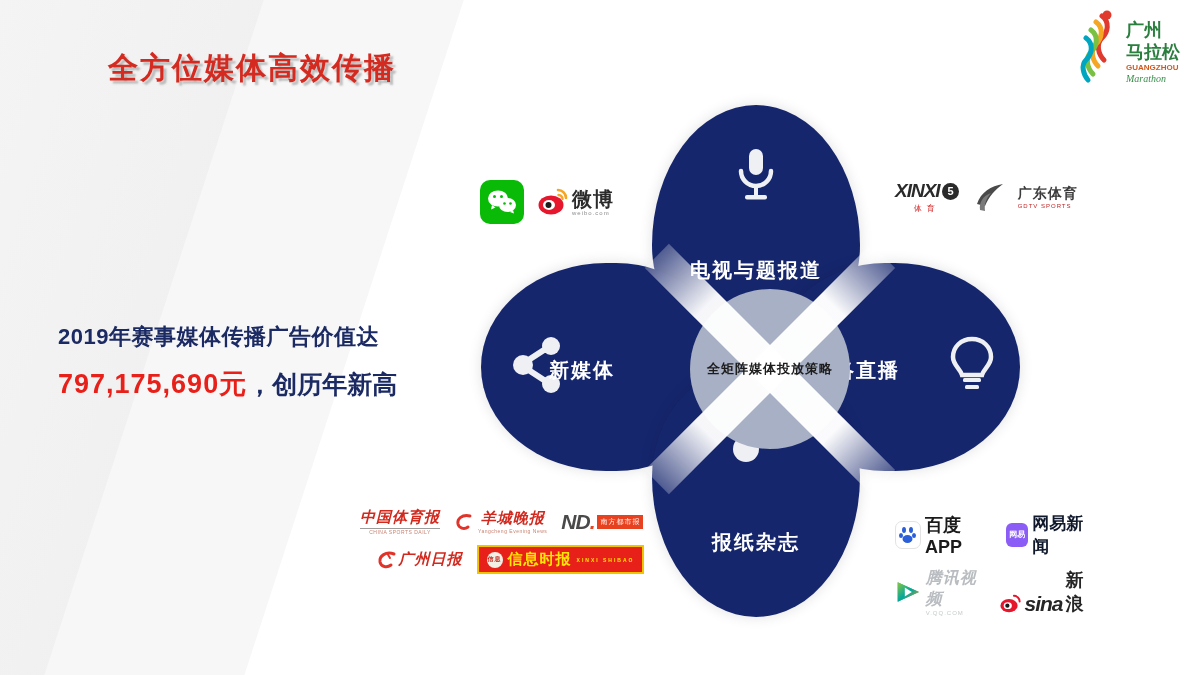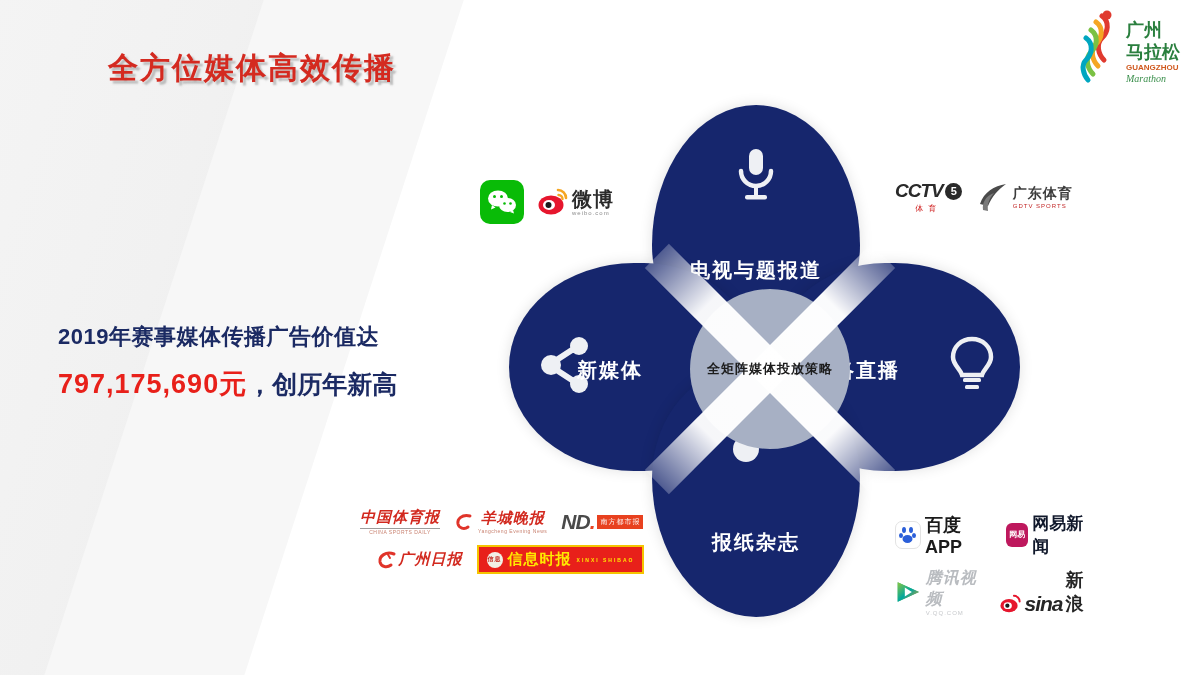--- a/index.html
+++ b/index.html
@@ -110,21 +110,21 @@
     left: 182px; top: 0px;
     width: 208px; height: 250px;
     border-radius: 50% 50% 46% 46% / 56% 56% 44% 44%;
   }
   .petal-bottom {
     left: 182px; top: 262px;
     width: 208px; height: 250px;
     border-radius: 46% 46% 50% 50% / 44% 44% 56% 56%;
   }
   .petal-left {
-    left: 39px; top: 158px;
+    left: 11px; top: 158px;
     width: 250px; height: 208px;
     border-radius: 50% 46% 46% 50% / 50% 50% 50% 50%;
   }
   .petal-right {
     left: 300px; top: 158px;
     width: 250px; height: 208px;
     border-radius: 46% 50% 50% 46% / 50% 50% 50% 50%;
   }
   .petal-label {
     position: absolute;
@@ -226,36 +226,36 @@
   }
   .lg-cctv-5 {
     background: #2a2a2a; color: #fff; border-radius: 50%;
     width: 17px; height: 17px; font-size: 11px;
     display: inline-flex; align-items: center; justify-content: center;
     font-style: normal;
   }
   .lg-cctv-sub { font-size: 8px; color: #cf1f1f; letter-spacing: 5px; margin-top: 1px; }
 
   
-  .lg-gdtv { display: flex; align-items: center; gap: 3px; }
+  .lg-gdtv { display: flex; align-items: center; gap: 11px; }
   .lg-gdtv-txt { display: flex; flex-direction: column; }
   .lg-gdtv-cn { font-size: 14px; font-weight: bold; color: #3c3c3c; letter-spacing: 1px; }
   .lg-gdtv-en { font-size: 6px; color: #c22626; letter-spacing: 1px; }
 
   
   .lg-baidu-icon {
     width: 26px; height: 26px; border-radius: 7px; background: #fff;
     border: 1px solid #e3e3e3;
     display: flex; align-items: center; justify-content: center;
   }
   .lg-baidu-txt { font-size: 18px; font-weight: bold; color: #1b1b1b; letter-spacing: 0; }
 
   
   .lg-netease-icon {
-    width: 24px; height: 24px; border-radius: 6px; background: #be185d;
+    width: 24px; height: 24px; border-radius: 6px; background: #8b5cf6;
     color: #fff; font-size: 8px; font-weight: bold;
     display: flex; align-items: center; justify-content: center; line-height: 1.05;
     text-align: center;
   }
   .lg-netease-txt { font-size: 17px; font-weight: bold; color: #0f172a; }
 
   
   .lg-tx-icon { width: 30px; height: 26px; }
   .lg-tx-txt { display: flex; flex-direction: column; }
   .lg-tx-cn { font-size: 16px; font-weight: bold; color: #b9bcc0; letter-spacing: 1px; font-style: italic; }
@@ -426,21 +426,21 @@
           <span class="lg-weibo-sub">weibo.com</span>
         </span>
       </span>
     </div>
   </div>
 
   <div class="logo-cluster lc-topright">
     <div class="logo-row">
       <span class="lg-cctv">
         <span class="lg-cctv-main">
-          <span>CCTV</span>
+          <span>XINXI</span>
           <span class="lg-cctv-5">5</span>
         </span>
         <span class="lg-cctv-sub">体育</span>
       </span>
       <span class="lg-gdtv">
         <svg width="34" height="34" viewBox="0 0 34 34">
           <path d="M4 24 C8 12 18 6 30 4 C22 10 16 16 12 26 Z" fill="#4a4a4a"></path>
           <path d="M7 30 C6 22 10 16 18 13 C13 19 11 24 12 31 Z" fill="#7a7a7a"></path>
         </svg>
         <span class="lg-gdtv-txt">

